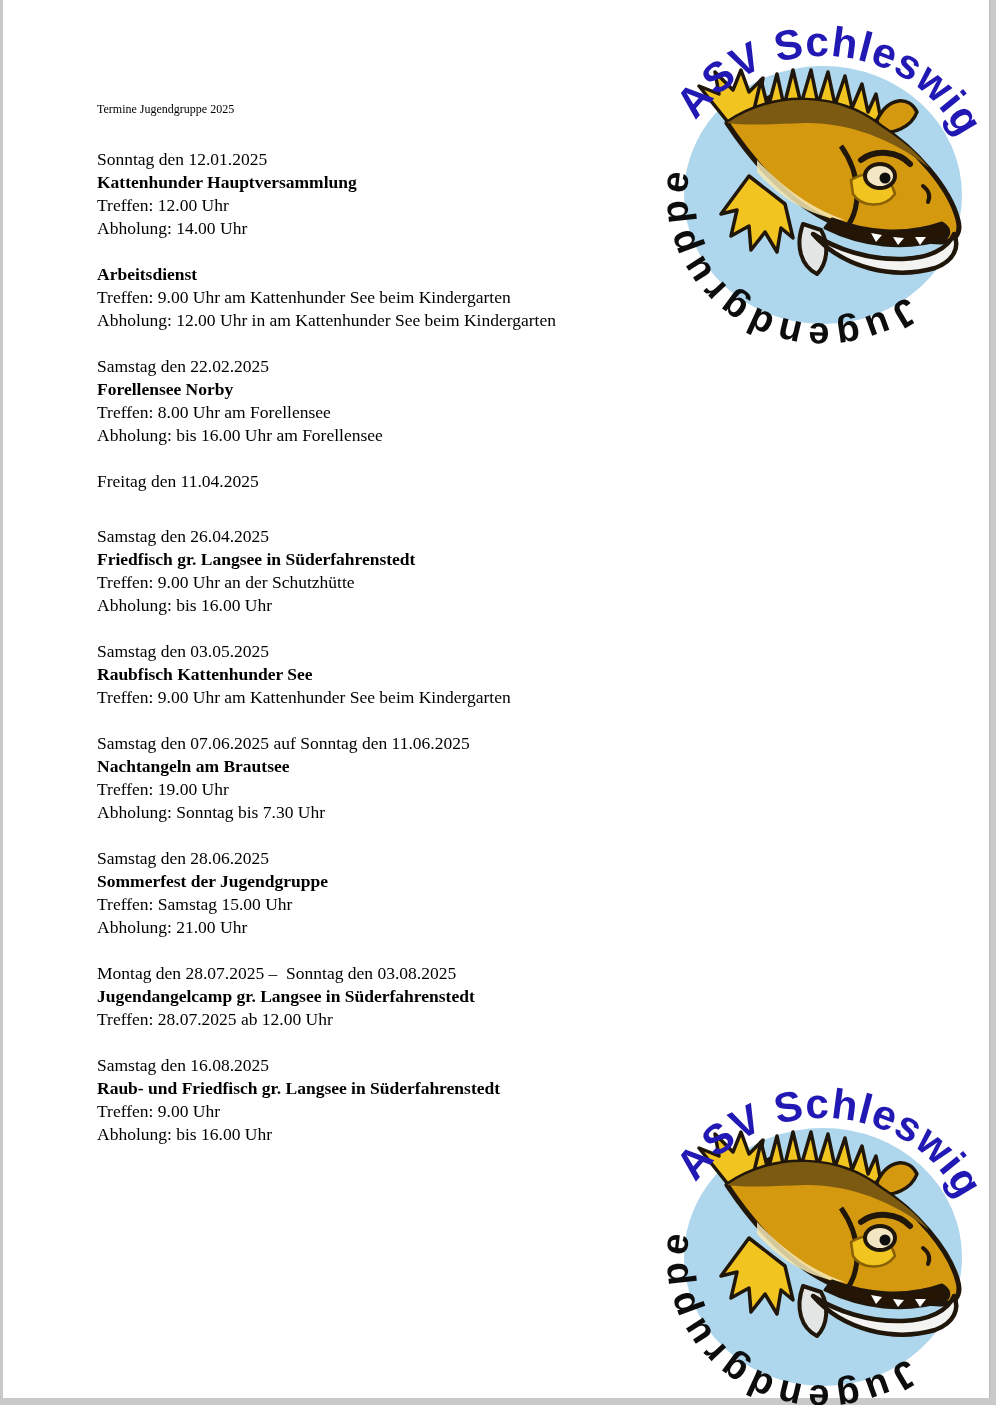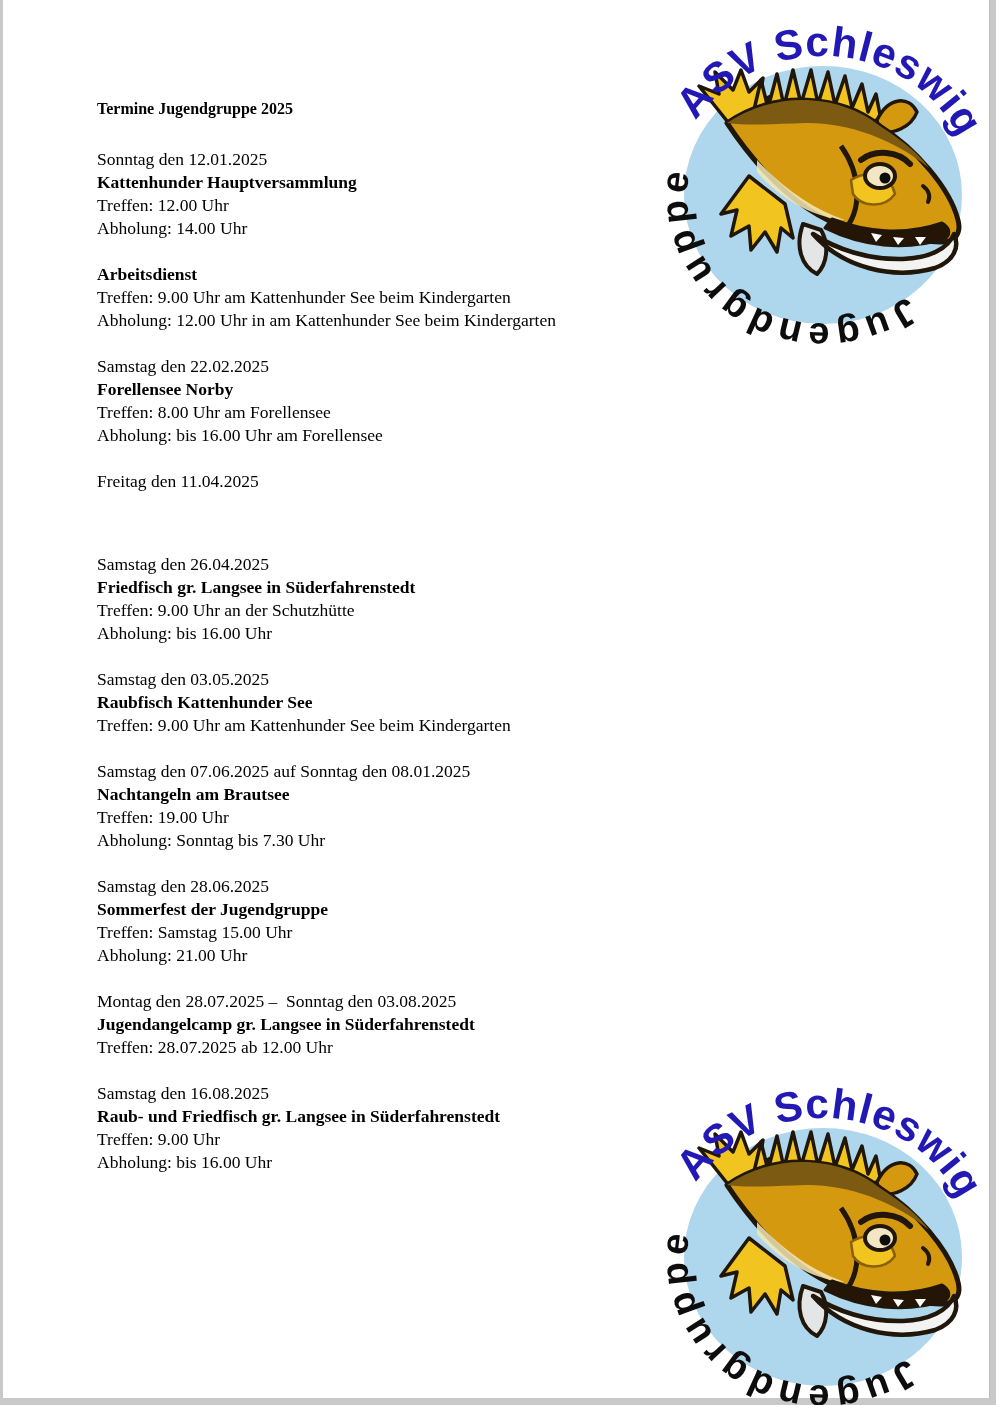--- a/index.html
+++ b/index.html
@@ -12,24 +12,24 @@
     position:absolute; left:3px; top:0; width:987px; height:1398px;
     background:#ffffff;
     border-right:1px solid #bdbdbf;
     box-sizing:border-box;
   }
   .content {
     position:absolute; left:94px; top:96px; width:600px;
     color:#000; font-size:17.5px; line-height:23px;
   }
   .title {
-    font-size:16px; line-height:26px; font-weight:bold; margin:0 0 26px 0;
+    font-size:12px; line-height:26px; font-weight:normal; margin:0 0 26px 0;
   }
   .event { margin:0 0 23px 0; }
-  .event.no-details { margin-bottom:60px; }
+  .event.no-details { margin-bottom:32px; }
   .event-date, .event-detail { white-space:pre-wrap; }
   .event-name { font-weight:bold; }
   .logo { position:absolute; width:300px; height:300px; }
   .logo svg { overflow:visible; display:block; }
   .logo-top { left:662px; top:28px; }
   .logo-bottom { left:662px; top:1090px; }
 </style>
 </head>
 <body>
 
@@ -62,21 +62,21 @@
     <div class="event-name">Friedfisch gr. Langsee in Süderfahrenstedt</div>
   <div class="event-detail">Treffen: 9.00 Uhr an der Schutzhütte</div>
           <div class="event-detail">Abholung: bis 16.00 Uhr</div>
         </div>
         <div class="event">
     <div class="event-date">Samstag den 03.05.2025</div>
     <div class="event-name">Raubfisch Kattenhunder See</div>
   <div class="event-detail">Treffen: 9.00 Uhr am Kattenhunder See beim Kindergarten</div>
         </div>
         <div class="event">
-    <div class="event-date">Samstag den 07.06.2025 auf Sonntag den 08.01.2025</div>
+    <div class="event-date">Samstag den 07.06.2025 auf Sonntag den 11.06.2025</div>
     <div class="event-name">Nachtangeln am Brautsee</div>
   <div class="event-detail">Treffen: 19.00 Uhr</div>
           <div class="event-detail">Abholung: Sonntag bis 7.30 Uhr</div>
         </div>
         <div class="event">
     <div class="event-date">Samstag den 28.06.2025</div>
     <div class="event-name">Sommerfest der Jugendgruppe</div>
   <div class="event-detail">Treffen: Samstag 15.00 Uhr</div>
           <div class="event-detail">Abholung: 21.00 Uhr</div>
         </div>

